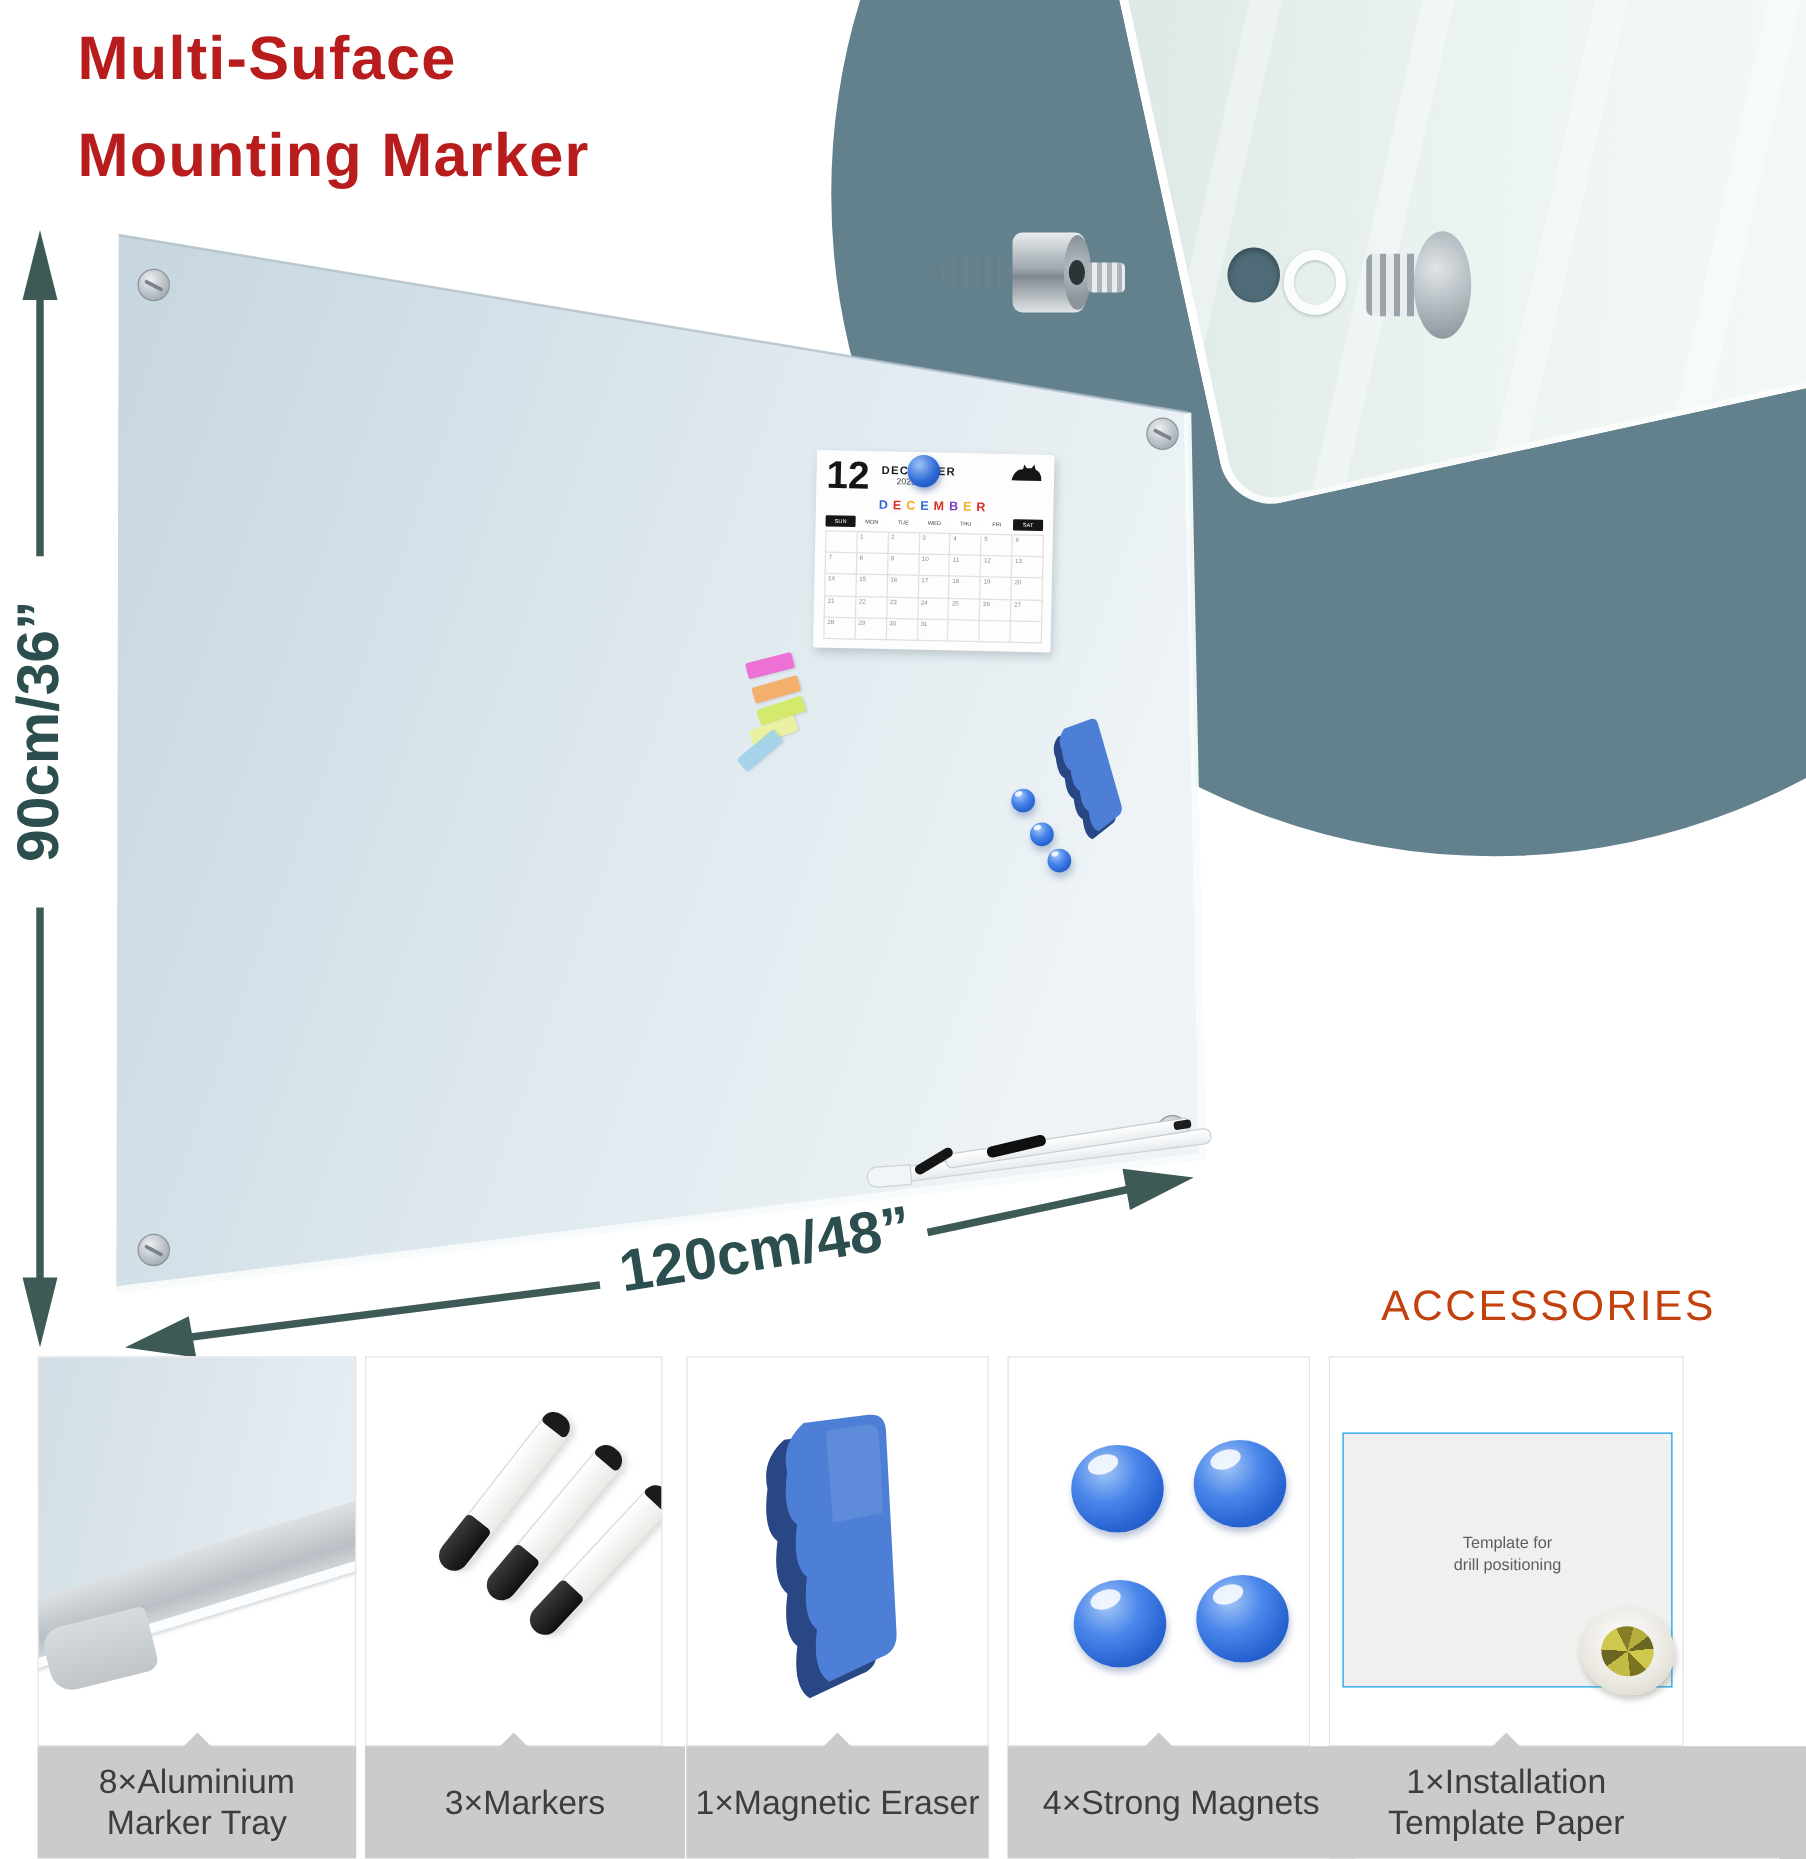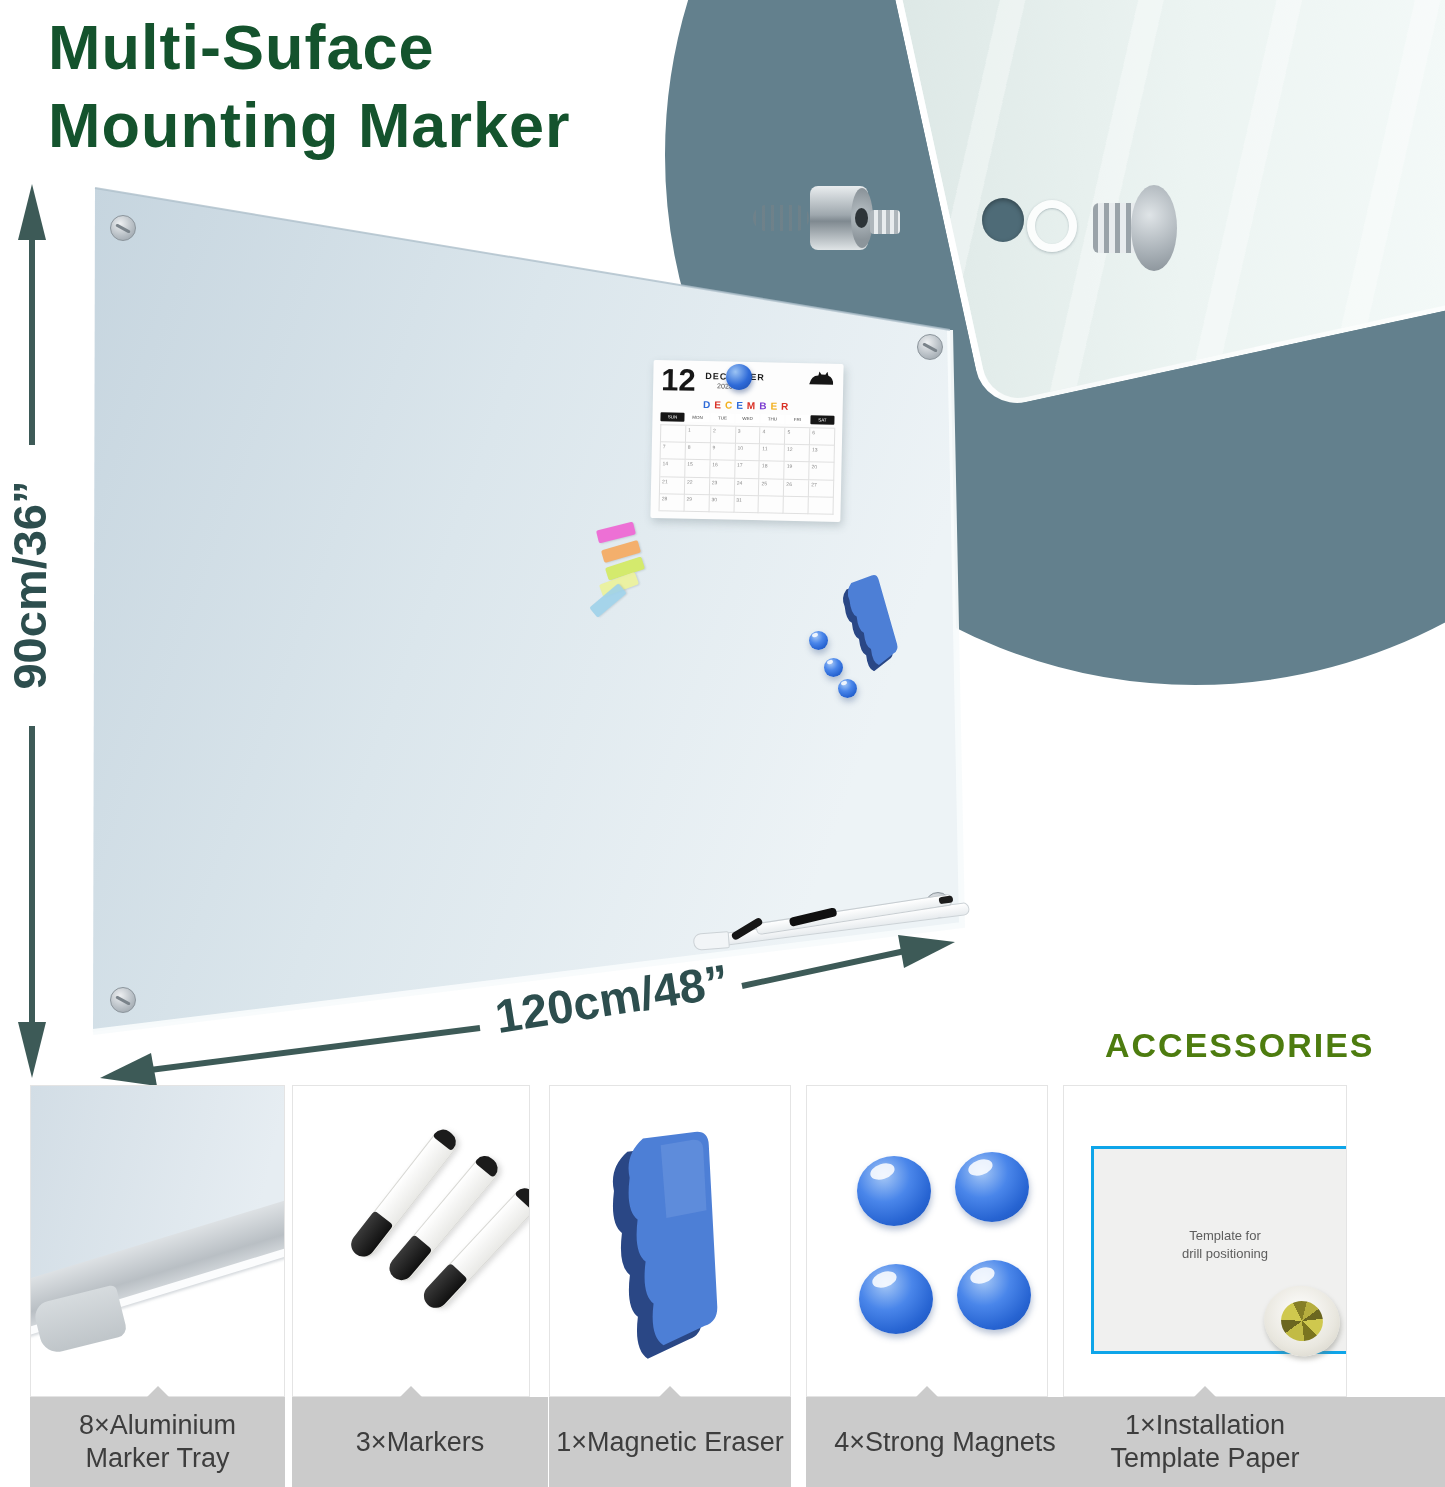--- a/index.html
+++ b/index.html
@@ -1,21 +1,21 @@
 <!DOCTYPE html>
 <html><head>
 <meta charset="utf-8">
 <style>
   html,body{margin:0;padding:0;background:#ffffff;}
   .stage{position:relative;width:1445px;height:1487px;background:#fff;overflow:hidden;
          font-family:"Liberation Sans",sans-serif;}
   .abs{position:absolute;}
 
   
-  .title{left:48px;top:8px;color:#14532d;font-weight:bold;font-size:63px;line-height:78px;letter-spacing:1px;}
+  .title{left:62px;top:8px;color:#b91c1c;font-weight:bold;font-size:49px;line-height:78px;letter-spacing:1px;}
 
   
   .inset-circle{left:645px;top:-395px;width:1100px;height:1100px;border-radius:50%;
                 border:20px solid #ffffff;background:#63808d;box-sizing:border-box;overflow:hidden;}
   .inset-inner{position:absolute;left:0;top:0;width:1060px;height:1060px;}
   .inset-glass{position:absolute;left:320px;top:331px;width:580px;height:450px;
                transform:rotate(-12.3deg);transform-origin:left bottom;
                background:linear-gradient(105deg,#dde8e6 0%,#ecf4f2 45%,#f6fbfa 100%);
                background-image:repeating-linear-gradient(115deg,rgba(255,255,255,0) 0 110px,rgba(255,255,255,.35) 110px 135px),
                                 linear-gradient(105deg,#dde8e6 0%,#ecf4f2 45%,#f6fbfa 100%);
@@ -89,22 +89,22 @@
   .tray-marker i{position:absolute;right:-2px;top:1px;width:14px;height:7px;background:#1d1d1d;border-radius:3px;display:block;}
   .tray-bit1{position:absolute;left:32px;bottom:10px;width:34px;height:8px;background:#161616;border-radius:4px;transform:rotate(-24deg);}
   .tray-bit2{position:absolute;left:92px;bottom:13px;width:48px;height:9px;background:#101010;border-radius:4px;transform:rotate(-6deg);}
 
   
   .dim{color:#2d4e4e;font-weight:bold;font-size:47px;white-space:nowrap;text-align:center;}
   .dim-h{left:-116px;top:562px;width:292px;height:46px;line-height:46px;transform:rotate(-90deg);}
   .dim-w{left:462px;top:974px;width:300px;height:50px;line-height:50px;transform:rotate(-9deg);}
 
   
-  .acc-heading{left:1105px;top:1026px;width:245px;color:#4d7c0f;
-               font-weight:bold;font-size:34px;letter-spacing:2px;}
+  .acc-heading{left:1105px;top:1026px;width:245px;color:#c2410c;
+               font-weight:normal;font-size:34px;letter-spacing:2px;}
   .card-img{top:1085px;height:312px;background:#fff;border:1px solid #e4e4e4;box-sizing:border-box;overflow:hidden;}
   .card-band{top:1397px;height:90px;background:#cbcbcb;}
   .notch{position:absolute;top:-11px;width:0;height:0;border-left:12px solid transparent;
          border-right:12px solid transparent;border-bottom:12px solid #cbcbcb;}
   .card-label{position:absolute;left:0;top:0;width:100%;height:100%;display:flex;align-items:center;justify-content:center;
               text-align:center;color:#3d3d3d;font-size:27px;line-height:33px;padding:4px;box-sizing:border-box;}
 
   
   .c1-panel{position:absolute;left:-40px;top:-60px;width:380px;height:250px;transform:rotate(-17deg);
             background:linear-gradient(120deg,#cdd9e2,#e6edf2 70%);}
@@ -116,21 +116,21 @@
           background:linear-gradient(180deg,#d6dbde,#bfc5c9);border-radius:16px 6px 10px 18px;}
 
   
   .mk{position:absolute;width:150px;height:24px;border-radius:12px;background:linear-gradient(180deg,#ffffff,#e9e9e6);
       border:1px solid #d8d8d4;box-shadow:2px 3px 5px rgba(120,120,120,.25);}
   .mk .cap{position:absolute;left:-2px;top:-1px;width:46px;height:24px;background:linear-gradient(180deg,#3a3a3a,#101010);
            border-radius:12px 4px 4px 12px;}
   .mk .end{position:absolute;right:-2px;top:-1px;width:14px;height:24px;background:#1b1b1b;border-radius:4px 12px 12px 4px;}
 
   
-  .c5-paper{position:absolute;left:27px;top:60px;width:262px;height:202px;background:#f0f0ef;border:3px solid #0ea5e9;}
+  .c5-paper{position:absolute;left:10px;top:60px;width:262px;height:202px;background:#f0f0ef;border:1px solid #0ea5e9;}
   .c5-text{position:absolute;left:0;top:78px;width:100%;text-align:center;font-size:13px;line-height:18px;color:#5d5d5d;}
   .c5-tape{position:absolute;left:200px;top:200px;width:76px;height:70px;border-radius:50%;transform:rotate(14deg);
            background:radial-gradient(circle at 45% 40%,#ffffff,#e9e7df 60%,#cfccc0);
            box-shadow:2px 3px 5px rgba(120,120,110,.4);}
   .c5-tape i{position:absolute;left:17px;top:15px;width:42px;height:40px;border-radius:50%;display:block;
              background:conic-gradient(#b6ae3e 0 40deg,#6b6620 40deg 70deg,#cfc84e 70deg 120deg,#7a741f 120deg 160deg,
                         #c2bb45 160deg 220deg,#6b6620 220deg 260deg,#cfc84e 260deg 320deg,#857e26 320deg 360deg);}
 </style>
 </head>
 <body>

